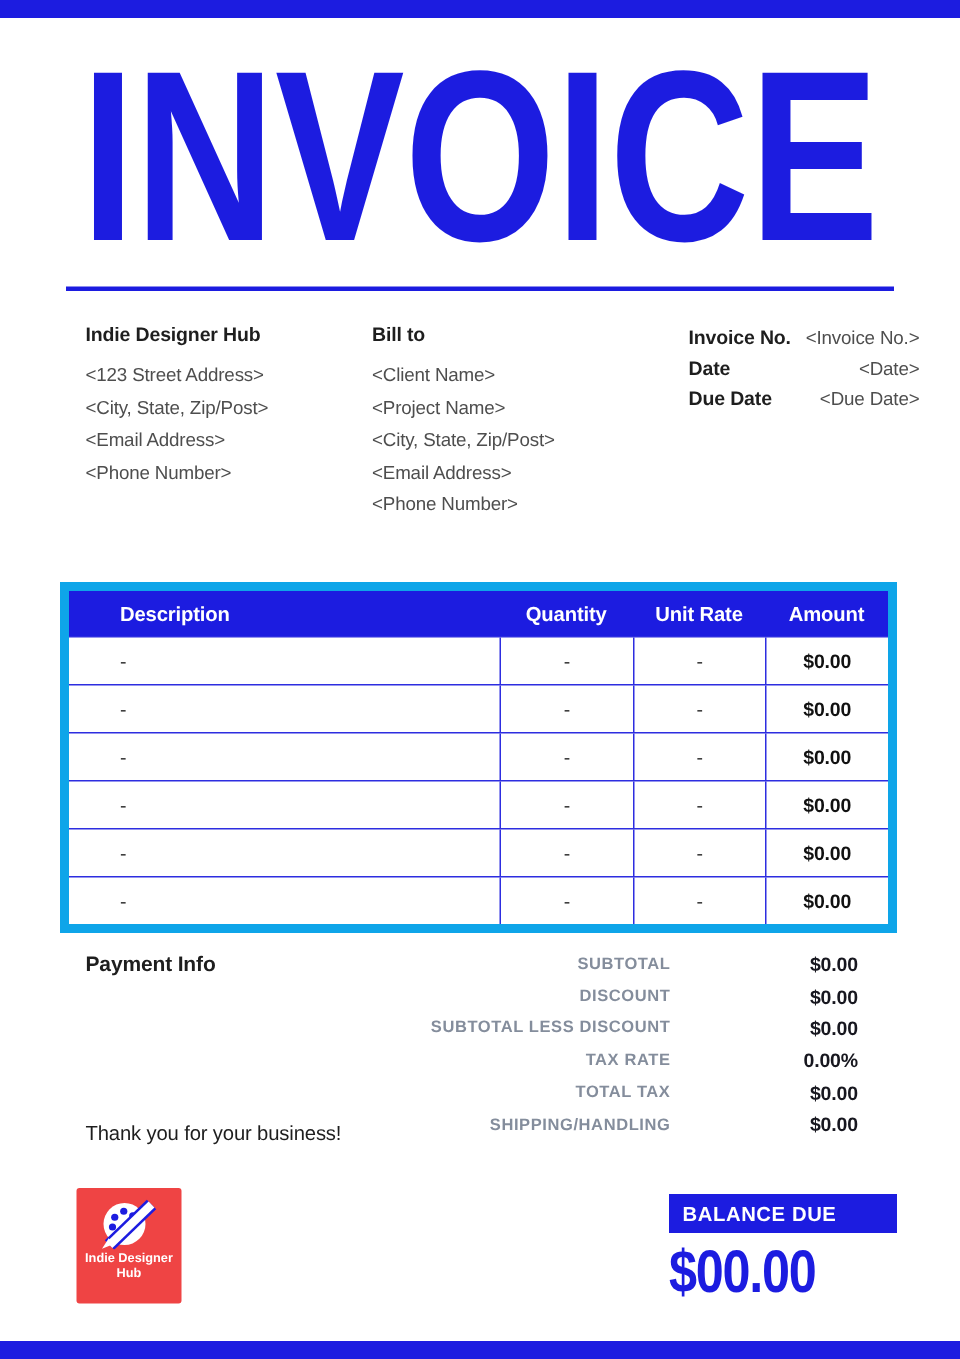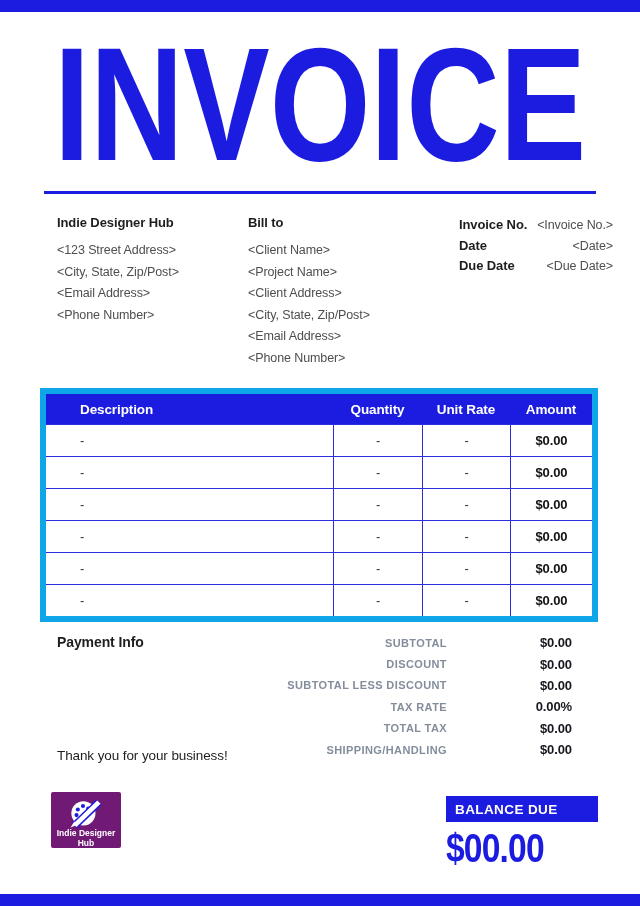--- a/index.html
+++ b/index.html
@@ -39,21 +39,21 @@
 
   .payment-info{position:absolute;left:57px;top:634px;font-weight:bold;font-size:14px;color:#1e1e1e;}
 
   .totals{position:absolute;left:150px;top:632px;width:422px;}
   .totals-row{display:flex;align-items:center;height:21.4px;}
   .t-label{width:297px;text-align:right;font-weight:bold;font-size:11px;letter-spacing:0.4px;color:#848d9c;}
   .t-value{width:125px;text-align:right;font-weight:bold;font-size:13px;color:#17171f;}
 
   .thanks{position:absolute;left:57px;top:748px;font-weight:normal;font-size:13.5px;color:#1e1e1e;}
 
-  .logo{position:absolute;left:51px;top:792px;width:70px;height:56px;background:#701a75;border-radius:2px;
+  .logo{position:absolute;left:51px;top:792px;width:70px;height:77px;background:#ef4444;border-radius:2px;
     display:flex;flex-direction:column;align-items:center;}
   .logo svg{margin-top:5px;}
   .logo-text{color:#ffffff;font-weight:bold;font-size:8.5px;line-height:10px;text-align:center;letter-spacing:0;}
 
   .balance-bar{position:absolute;left:446px;top:796px;width:152px;height:26px;background:#1c1ce0;box-sizing:border-box;
     display:flex;align-items:center;padding-left:9px;color:#ffffff;font-weight:bold;font-size:13.5px;letter-spacing:0.4px;}
   .balance-amount{position:absolute;left:446px;top:826px;color:#1c1ce0;font-weight:bold;font-size:40px;
     transform:scaleX(0.84);transform-origin:left top;letter-spacing:-1px;white-space:nowrap;}
 </style>
 </head>
@@ -74,21 +74,20 @@
     <div class="line">&lt;123 Street Address&gt;</div>
     <div class="line">&lt;City, State, Zip/Post&gt;</div>
     <div class="line">&lt;Email Address&gt;</div>
     <div class="line">&lt;Phone Number&gt;</div>
   </div>
 
   <div class="info-col col-billto">
     <div class="heading">Bill to</div>
     <div class="line">&lt;Client Name&gt;</div>
     <div class="line">&lt;Project Name&gt;</div>
-    <div class="line">&lt;Client Address&gt;</div>
     <div class="line">&lt;City, State, Zip/Post&gt;</div>
     <div class="line">&lt;Email Address&gt;</div>
     <div class="line">&lt;Phone Number&gt;</div>
   </div>
 
   <div class="meta">
     <div class="meta-row">
       <span class="m-label">Invoice No.</span>
       <span class="m-value">&lt;Invoice No.&gt;</span>
     </div>

